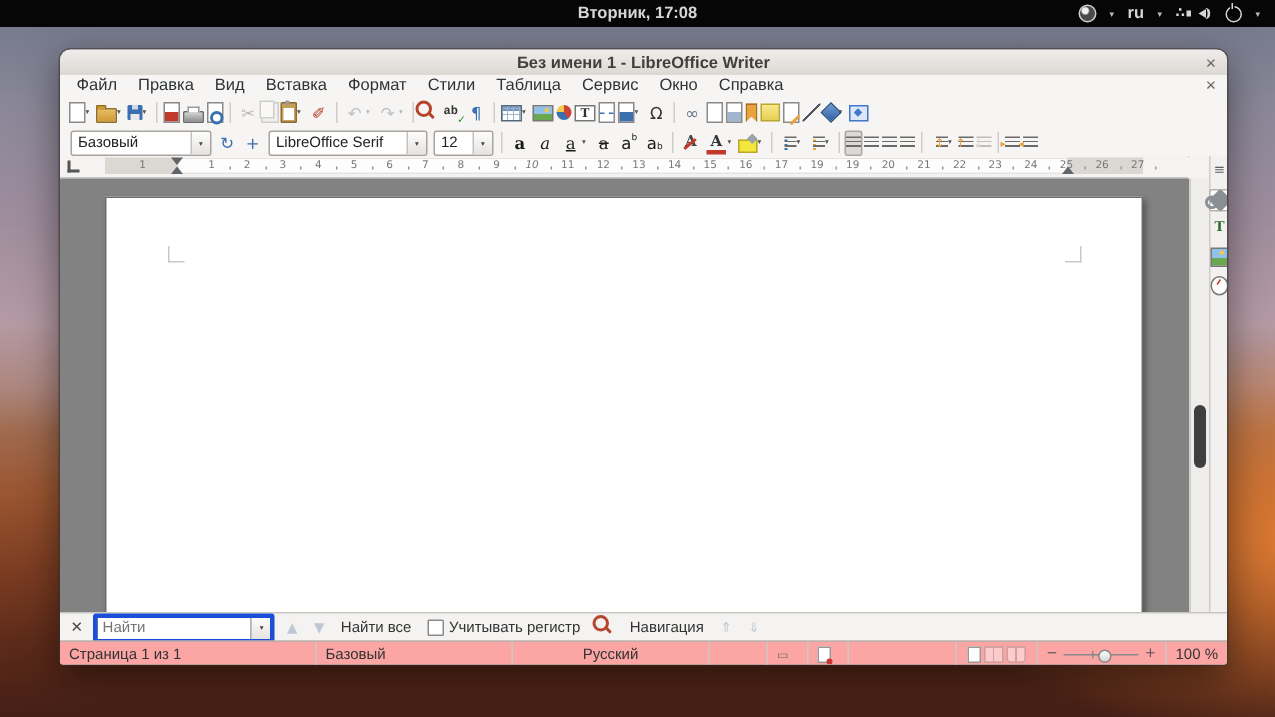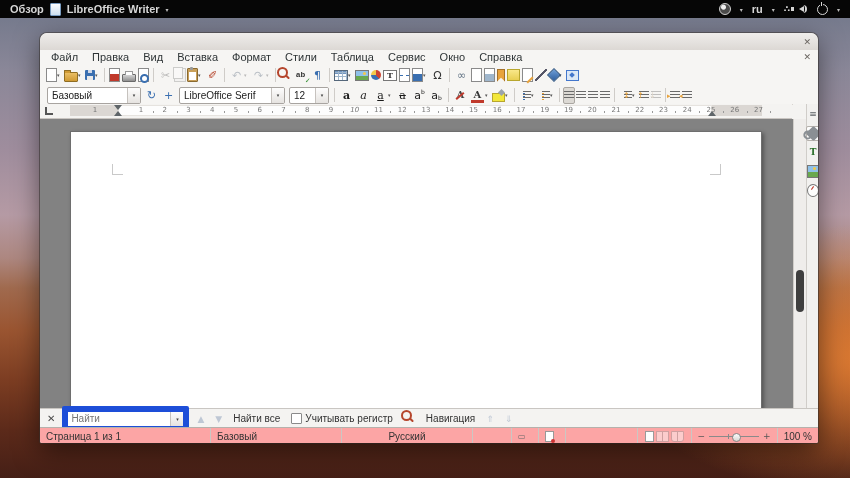--- a/index.html
+++ b/index.html
@@ -143,21 +143,21 @@
   .corner-fill{position:absolute;left:753px;top:71px;width:13px;height:15px;background:#f4f3f1}
   .sbar{position:absolute;left:766px;top:71px;width:12px;height:304px;background:#f2f1ef;border-left:1px solid #d0cdc9;
     display:flex;flex-direction:column;align-items:center;padding-top:3px;gap:4px}
   .sbar .tbtn{height:13px;width:12px}
   .sbar .ticon{width:11px;height:11px;font-size:9px}
 
   
   .findbar{position:absolute;left:0;top:375px;right:0;height:19px;background:#f4f3f1;border-top:1px solid #c9c6c2;
     display:flex;align-items:center;gap:5px;padding-left:7px;font-size:10px;color:#333}
   .fb-close{font-family:"DejaVu Sans",sans-serif;font-size:10px;font-weight:bold;color:#4a4a4a;margin-right:2px}
-  .fb-inputwrap{display:flex;height:14px;border:6px solid #1d4ed8;border-radius:2px;background:#0c4a6e;overflow:hidden}
+  .fb-inputwrap{display:flex;height:14px;border:3px solid #1d4ed8;border-radius:2px;background:#0c4a6e;overflow:hidden}
   .fb-input{width:96px;border:none;outline:none;font-size:10px;padding:0 3px;font-family:"Liberation Sans",sans-serif;color:#333;background:#fff}
   .fb-arrow{width:12px;border-left:1px solid #c6c2be;background:linear-gradient(#fdfdfd,#e6e3e0);display:flex;align-items:center;justify-content:center;font-size:5px;color:#444}
   .fb-btn{display:flex;align-items:center;gap:3px;padding:0 3px}
   .fb-dis{opacity:.35}
   .fb-check{width:9px;height:9px;background:#fff;border:1px solid #8a8a8a;border-radius:1px;display:inline-block}
   .fb-ico{font-family:"DejaVu Sans",sans-serif;font-size:9px;color:#5b77a0}
 
   
   .statusbar{position:absolute;left:0;top:394px;right:0;height:16px;background:#fca5a5;border-top:1px solid #b5b1ac;
     display:flex;align-items:stretch;font-size:10px;color:#333}
@@ -176,41 +176,37 @@
   .zs-knob{position:absolute;left:46%;top:-3px;width:7px;height:7px;background:linear-gradient(#fdfdfd,#d8d5d1);border:1px solid #888;border-radius:50%}
   .zsign{font-size:9px;color:#555;font-family:"DejaVu Sans",sans-serif}
   .pct{display:flex;align-items:center;padding:0 6px}
 </style>
 </head>
 <body>
 
 <div class="screen">
 
   <div class="topbar">
-    <div class="tb-left">
-      <span>Обзор</span>
-      <span class="tb-appicon"></span>
-      <span>LibreOffice Writer</span>
-      <span class="caret">▾</span>
-    </div>
+    <div class="tb-center">Вторник, 17:08</div>
     <div class="tb-right">
       <span class="tb-orb"></span>
       <span class="caret">▾</span>
       <span>ru</span>
       <span class="caret">▾</span>
       <span class="tb-net">∴</span>
       <span class="tb-vol"></span>
       <span class="tb-power"></span>
       <span class="caret">▾</span>
     </div>
   </div>
 
   <div class="window">
 
     <div class="titlebar">
+      <span>Без имени 1 - LibreOffice Writer</span>
       <span class="close-x">✕</span>
     </div>
 
     <div class="menubar" id="menubar">
       <span class="menu-item">Файл</span>
         <span class="menu-item">Правка</span>
         <span class="menu-item">Вид</span>
         <span class="menu-item">Вставка</span>
         <span class="menu-item">Формат</span>
         <span class="menu-item">Стили</span>

